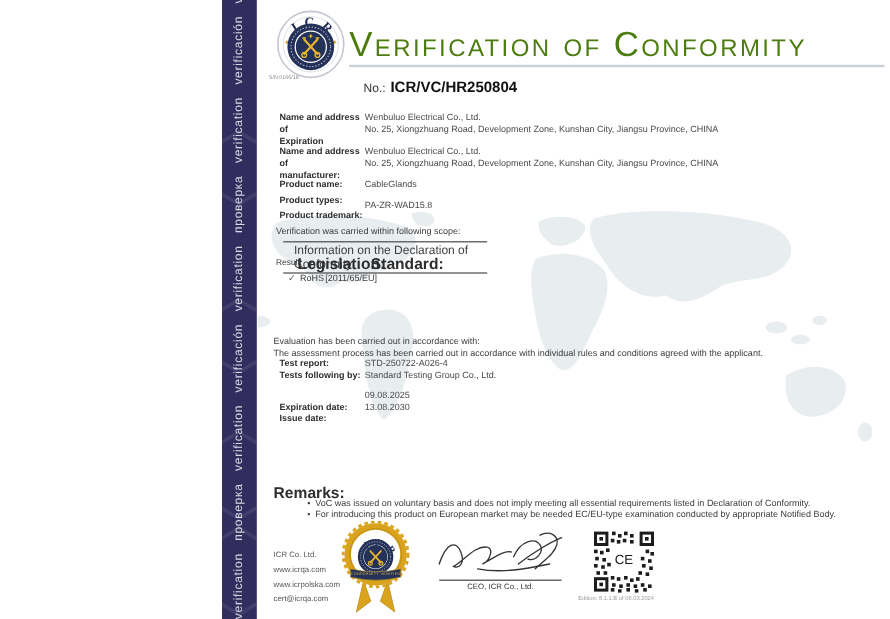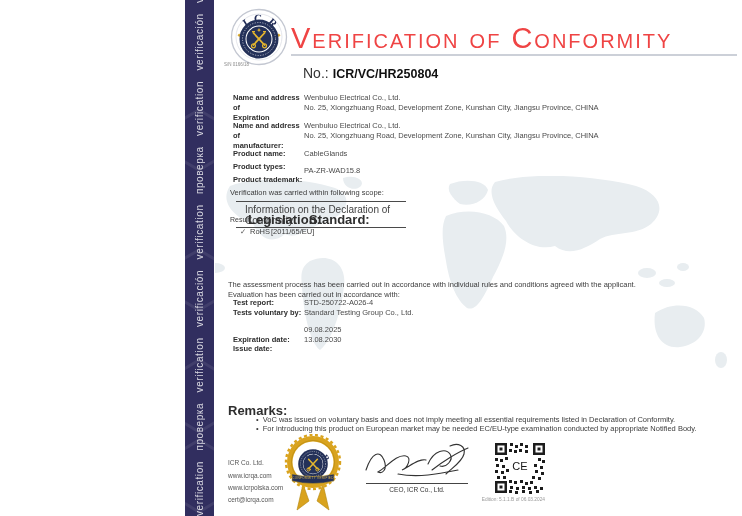--- a/index.html
+++ b/index.html
@@ -9,25 +9,25 @@
   
   .band { position: absolute; left: 185px; top: 0; width: 29px; height: 516px; background: #312e5f; overflow: hidden; }
   .band-text { position: absolute; left: 0; top: 0; width: 29px; height: 516px;
     writing-mode: vertical-rl; transform: rotate(180deg);
     font-size: 10px; letter-spacing: .6px; word-spacing: 7px;
     color: rgba(255,255,255,.82); line-height: 29px; white-space: nowrap; overflow: hidden; }
   .band-pattern { position: absolute; left: 0; top: 0; }
 
   
   .title { position: absolute; left: 291px; top: 22px; font-variant: small-caps;
-    font-size: 29px; letter-spacing: 2px; color: #ef4444; font-weight: 400; white-space: nowrap; }
+    font-size: 29px; letter-spacing: 2px; color: #4d7c0f; font-weight: 400; white-space: nowrap; }
   .title-rule { position: absolute; left: 291px; top: 54px; width: 446px; height: 2px; background: #ccd0d8; }
   .serial { position: absolute; left: 224px; top: 62px; font-size: 4.5px; color: #8a8a8a; }
   .cert-no { position: absolute; left: 303px; top: 64px; white-space: nowrap; }
-  .cert-no .no-label { font-size: 14px; color: #333; }
+  .cert-no .no-label { font-size: 10px; color: #333; }
   .cert-no .no-value { font-size: 12.5px; font-weight: 700; color: #101010; margin-left: 4px; }
 
   
   .lbl { position: absolute; left: 233px; width: 74px; font-size: 7.5px; font-weight: 700;
     line-height: 10px; color: #2e2e2e; }
   .lbl span { display: block; }
   .val { position: absolute; left: 304px; width: 436px; font-size: 7.5px; line-height: 10px; color: #4a4a4a; }
   .val span { display: block; }
   .plain { position: absolute; font-size: 7.5px; color: #3c3c3c; line-height: 10px; }
 
@@ -149,27 +149,27 @@
   <div class="decl-head">Information on the Declaration of Conformity:</div>
   <div class="plain" style="left:230px;top:215px;font-size:7px">Result:</div>
   <div class="bold7" style="left:248px;top:215px">Legislation:</div>
   <div class="bold7" style="left:309px;top:215px">Standard:</div>
 
   <div class="plain" style="left:240px;top:227px;color:#555">✓</div>
   <div class="plain" style="left:250px;top:227px">RoHS</div>
   <div class="plain" style="left:271px;top:227px">[2011/65/EU]</div>
 
   <div class="plain" style="left:228px;top:280px;width:505px">
+    <span style="display:block">Evaluation has been carried out in accordance with:</span>
     <span style="display:block">The assessment process has been carried out in accordance with individual rules and conditions agreed with the applicant.</span>
-    <span style="display:block">Evaluation has been carried out in accordance with:</span>
   </div>
 
   <div class="lbl" style="top:298px">Test report:</div>
   <div class="val" style="top:298px">STD-250722-A026-4</div>
-  <div class="lbl" style="top:308px">Tests voluntary by:</div>
+  <div class="lbl" style="top:308px">Tests following by:</div>
   <div class="val" style="top:308px">Standard Testing Group Co., Ltd.</div>
 
   <div class="lbl" style="top:344px">Issue date:</div>
   <div class="val" style="top:325px">09.08.2025</div>
   <div class="lbl" style="top:335px">Expiration date:</div>
   <div class="val" style="top:335px">13.08.2030</div>
 
   <div class="bold7" style="left:228px;top:406px">Remarks:</div>
   <div class="bullet" style="top:415px">VoC was issued on voluntary basis and does not imply meeting all essential requirements listed in Declaration of Conformity.</div>
   <div class="bullet" style="top:424px">For introducing this product on European market may be needed EC/EU-type examination conducted by appropriate Notified Body.</div>

